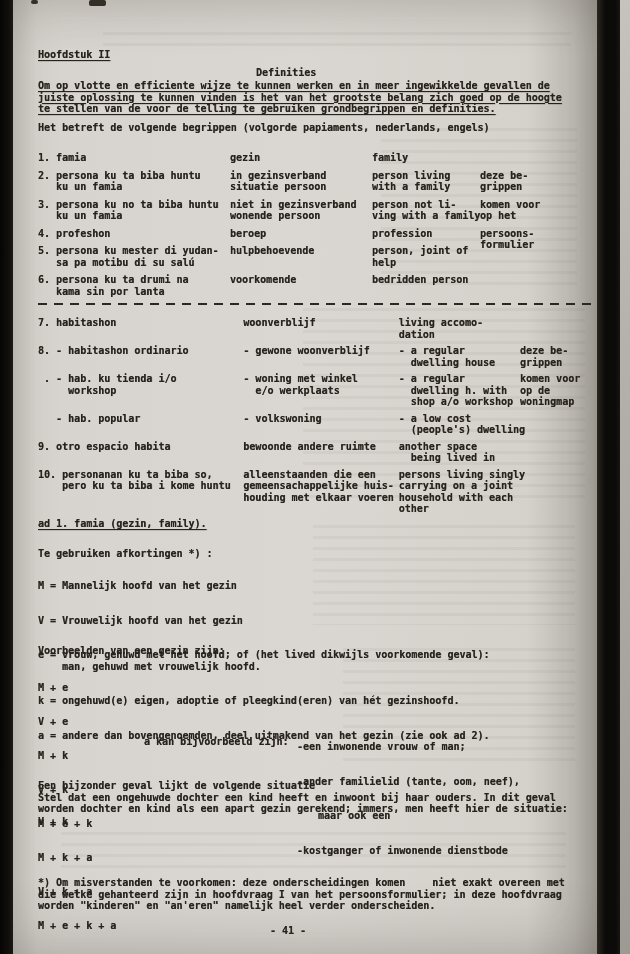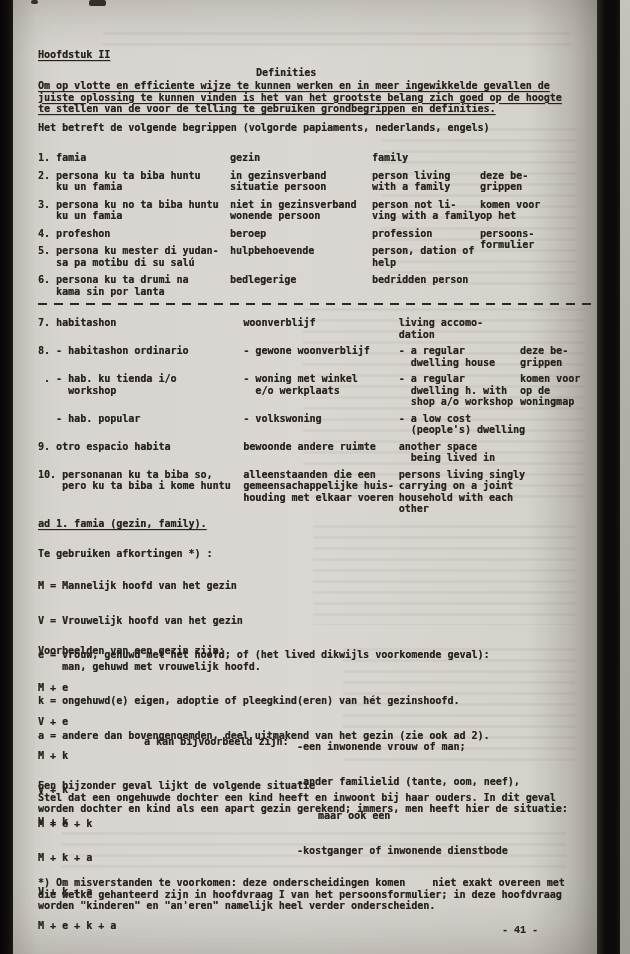--- a/index.html
+++ b/index.html
@@ -36,21 +36,21 @@
   .c3 { width:108px; }
   .c4 { width:78px; height:0; align-self:flex-start; overflow:visible; }
   .dashes { position:absolute; left:25px; top:303px; width:557px; height:2px;
     background:repeating-linear-gradient(90deg,#2b2721 0 9px, rgba(0,0,0,0) 9px 16px); }
   .combos div { line-height:11px; }
   .aex div { line-height:11.5px; }
   .smudge { position:absolute; pointer-events:none; opacity:.55;
     background:repeating-linear-gradient(180deg, rgba(108,102,94,.14) 0 3px, rgba(108,102,94,0) 3px 11px);
     filter:blur(.6px); }
   .mark { position:absolute; background:#332e27; border-radius:2px; }
-  .pagenum { text-align:right;font-family:Liberation Mono, monospace; }
+  .pagenum { text-align:center; }
 </style>
 </head>
 <body>
 
 <div class="scan">
   <div class="edge-left"></div>
 
   <div class="paper">
 
     <div class="smudge" style="left:90px; top:32px; width:468px; height:22px;"></div>
@@ -100,28 +100,28 @@
         <div class="c1">4. profeshon</div>
         <div class="c2">beroep</div>
         <div class="c3">profession</div>
         <div class="c4">persoons-
 formulier</div>
       </div>
       <div class="trow">
         <div class="c1">5. persona ku mester di yudan-
    sa pa motibu di su salú</div>
         <div class="c2">hulpbehoevende</div>
-        <div class="c3">person, dation of
+        <div class="c3">person, joint of
 help</div>
         <div class="c4"></div>
       </div>
       <div class="trow">
         <div class="c1">6. persona ku ta drumi na
    kama sin por lanta</div>
-        <div class="c2">bedlegerige</div>
+        <div class="c2">voorkomende</div>
         <div class="c3">bedridden person</div>
         <div class="c4"></div>
       </div>
     </div>
 
     <div class="dashes"></div>
 
     <div class="ttable tb2" style="top:317px;">
       <div class="trow">
         <div class="c1">7. habitashon</div>

